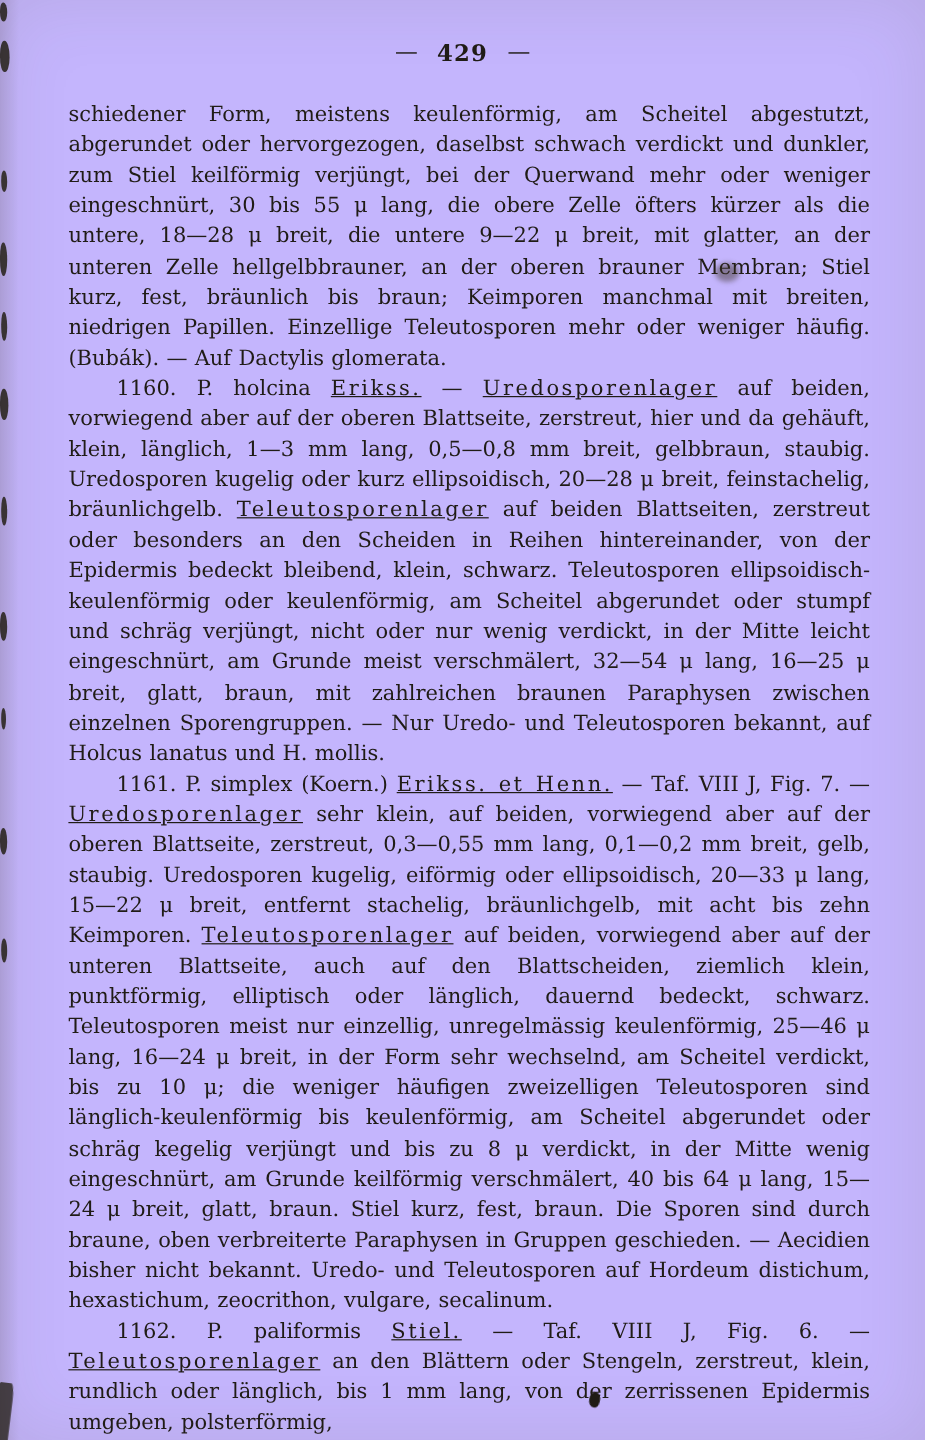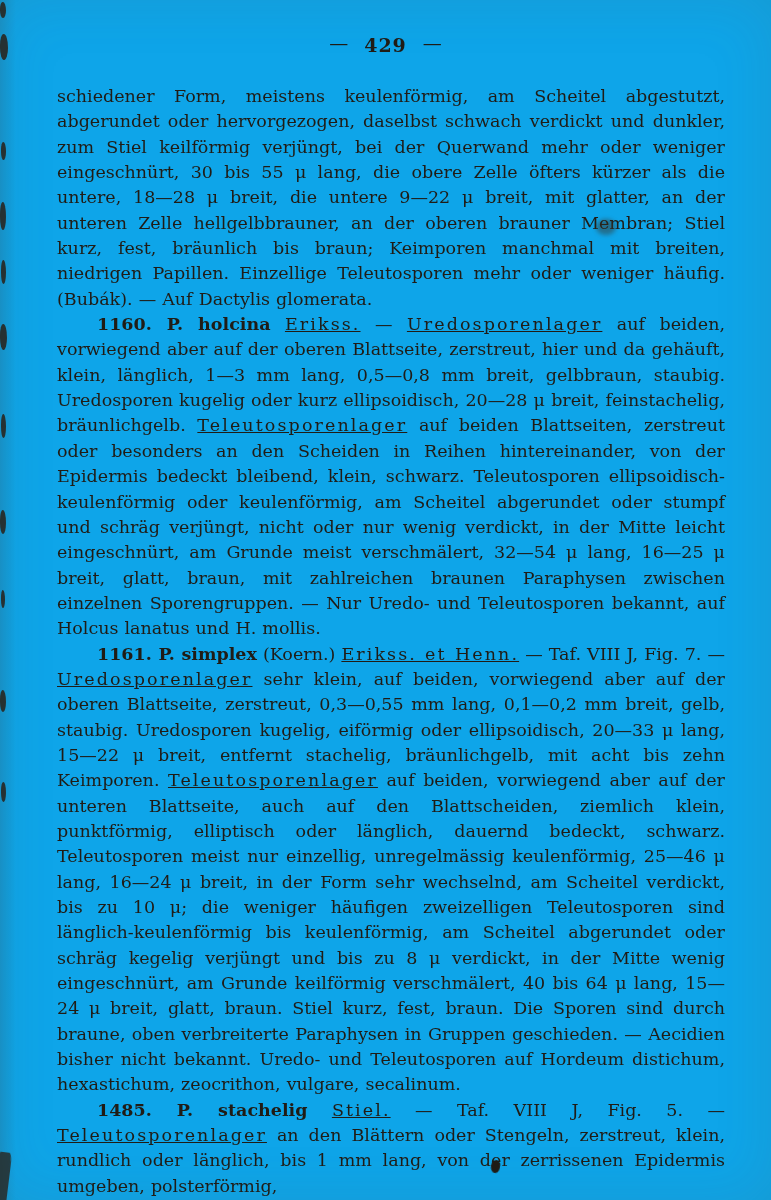--- a/index.html
+++ b/index.html
@@ -5,21 +5,21 @@
   html, body {
     margin: 0;
     padding: 0;
     background: #6e6a63;
   }
   .page {
     position: relative;
     width: 771px;
     height: 1200px;
     margin: 0 auto;
-    background: #0ea5e9;
+    background: #c4b5fd;
     overflow: hidden;
     font-family: "DejaVu Serif", "Liberation Serif", serif;
     color: #201c16;
     box-shadow: inset 0 0 60px rgba(90, 80, 60, 0.12);
   }
   .edge-shade {
     position: absolute;
     left: 0; top: 0; bottom: 0;
     width: 16px;
     background: linear-gradient(90deg, rgba(60,50,38,0.14), rgba(60,50,38,0));
@@ -50,21 +50,21 @@
     width: 668px;
   }
   .para {
     margin: 0;
     text-align: justify;
     font-size: 17.5px;
     line-height: 25.35px;
     word-spacing: 0.5px;
   }
   .para.indent { text-indent: 40px; }
-  .bold   { font-weight: bold; margin-top: 24px; }
+  .bold   { font-weight: normal; margin-top: 24px; }
   .spaced { letter-spacing: 0.12em; text-decoration: underline; }
 
   
   .artifact {
     position: absolute;
     background: #29241d;
     border-radius: 45% 55% 50% 50%;
     opacity: 0.88;
     filter: blur(0.4px);
   }
@@ -125,18 +125,18 @@
   <div class="artifact a12"></div>
 
   <div class="header">
     <span class="dash">—</span><span class="pagenum">429</span><span class="dash">—</span>
   </div>
 
   <div class="text-block">
       <p class="para"><span>schiedener Form, meistens keulenförmig, am Scheitel abgestutzt, abgerundet oder hervorgezogen, daselbst schwach verdickt und dunkler, zum Stiel keilförmig verjüngt, bei der Querwand mehr oder weniger eingeschnürt, 30 bis 55 μ lang, die obere Zelle öfters kürzer als die untere, 18—28 μ breit, die untere 9—22 μ breit, mit glatter, an der unteren Zelle hellgelbbrauner, an der oberen brauner Membran; Stiel kurz, fest, bräunlich bis braun; Keimporen manchmal mit breiten, niedrigen Papillen. Einzellige Teleutosporen mehr oder weniger häufig. (Bubák). — Auf Dactylis glomerata.</span></p>
       <p class="para indent"><span class="bold">1160. </span><span class="bold">P. holcina</span><span> </span><span class="spaced">Erikss.</span><span> — </span><span class="spaced">Uredosporenlager</span><span> auf beiden, vorwiegend aber auf der oberen Blattseite, zerstreut, hier und da gehäuft, klein, länglich, 1—3 mm lang, 0,5—0,8 mm breit, gelbbraun, staubig. Uredosporen kugelig oder kurz ellipsoidisch, 20—28 μ breit, feinstachelig, bräunlichgelb. </span><span class="spaced">Teleutosporenlager</span><span> auf beiden Blattseiten, zerstreut oder besonders an den Scheiden in Reihen hintereinander, von der Epidermis bedeckt bleibend, klein, schwarz. Teleutosporen ellipsoidisch-keulenförmig oder keulenförmig, am Scheitel abgerundet oder stumpf und schräg verjüngt, nicht oder nur wenig verdickt, in der Mitte leicht eingeschnürt, am Grunde meist verschmälert, 32—54 μ lang, 16—25 μ breit, glatt, braun, mit zahlreichen braunen Paraphysen zwischen einzelnen Sporengruppen. — Nur Uredo- und Teleutosporen bekannt, auf Holcus lanatus und H. mollis.</span></p>
       <p class="para indent"><span class="bold">1161. </span><span class="bold">P. simplex</span><span> (Koern.) </span><span class="spaced">Erikss. et Henn.</span><span> — Taf. VIII J, Fig. 7. — </span><span class="spaced">Uredosporenlager</span><span> sehr klein, auf beiden, vorwiegend aber auf der oberen Blattseite, zerstreut, 0,3—0,55 mm lang, 0,1—0,2 mm breit, gelb, staubig. Uredosporen kugelig, eiförmig oder ellipsoidisch, 20—33 μ lang, 15—22 μ breit, entfernt stachelig, bräunlichgelb, mit acht bis zehn Keimporen. </span><span class="spaced">Teleutosporenlager</span><span> auf beiden, vorwiegend aber auf der unteren Blattseite, auch auf den Blattscheiden, ziemlich klein, punktförmig, elliptisch oder länglich, dauernd bedeckt, schwarz. Teleutosporen meist nur einzellig, unregelmässig keulenförmig, 25—46 μ lang, 16—24 μ breit, in der Form sehr wechselnd, am Scheitel verdickt, bis zu 10 μ; die weniger häufigen zweizelligen Teleutosporen sind länglich-keulenförmig bis keulenförmig, am Scheitel abgerundet oder schräg kegelig verjüngt und bis zu 8 μ verdickt, in der Mitte wenig eingeschnürt, am Grunde keilförmig verschmälert, 40 bis 64 μ lang, 15—24 μ breit, glatt, braun. Stiel kurz, fest, braun. Die Sporen sind durch braune, oben verbreiterte Paraphysen in Gruppen geschieden. — Aecidien bisher nicht bekannt. Uredo- und Teleutosporen auf Hordeum distichum, hexastichum, zeocrithon, vulgare, secalinum.</span></p>
-      <p class="para indent"><span class="bold">1485. </span><span class="bold">P. stachelig</span><span> </span><span class="spaced">Stiel.</span><span> — Taf. VIII J, Fig. 5. — </span><span class="spaced">Teleutosporenlager</span><span> an den Blättern oder Stengeln, zerstreut, klein, rundlich oder länglich, bis 1 mm lang, von der zerrissenen Epidermis umgeben, polsterförmig,</span></p>
+      <p class="para indent"><span class="bold">1162. </span><span class="bold">P. paliformis</span><span> </span><span class="spaced">Stiel.</span><span> — Taf. VIII J, Fig. 6. — </span><span class="spaced">Teleutosporenlager</span><span> an den Blättern oder Stengeln, zerstreut, klein, rundlich oder länglich, bis 1 mm lang, von der zerrissenen Epidermis umgeben, polsterförmig,</span></p>
     </div>
 
   <div class="smudge"></div>
   <div class="dot"></div>
 </div>
 
 </body></html>

